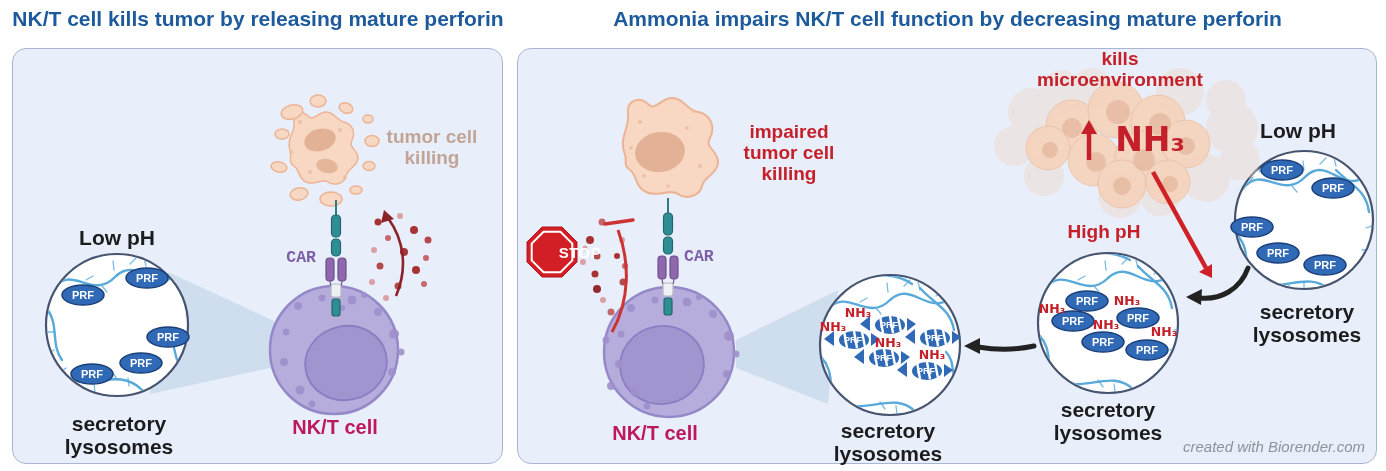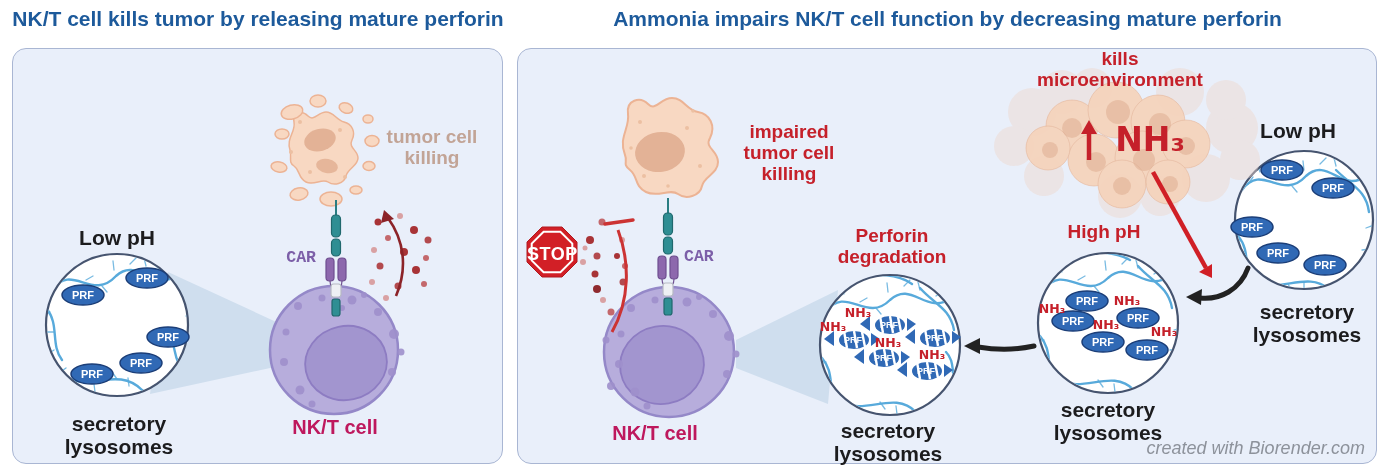--- a/index.html
+++ b/index.html
@@ -7,23 +7,23 @@
           font-family:"Liberation Sans",sans-serif;}
   .panel{position:absolute;background:#e9effa;border:1.5px solid #a9b6d3;border-radius:14px;}
   #art{position:absolute;left:0;top:0;}
   .lbl{position:absolute;font-weight:bold;text-align:center;white-space:pre-line;line-height:1.1;}
   .title{font-size:21px;color:#1d5a9b;}
   .blk{color:#1c1c1e;font-size:21px;}
   .red{color:#c5202a;font-size:19px;}
   .pur{color:#be185d;font-size:20px;}
   .tan{color:#c2a496;font-size:19px;}
   .car{color:#7c5fa8;font-size:16.5px;font-family:Liberation Mono, monospace;}
-  .stoptxt{color:#ffffff;font-size:18px;letter-spacing:.5px;}
+  .stoptxt{color:#ffffff;font-size:15px;letter-spacing:.5px;padding-left:28px;}
   .nh3big{font-size:33px;color:#c5202a;font-family:"DejaVu Sans","Liberation Sans",sans-serif;}
-  .footer{position:absolute;font-style:italic;font-weight:normal;color:#8d929b;font-size:18px;text-align:right;}
+  .footer{position:absolute;font-style:italic;font-weight:normal;color:#8d929b;font-size:15px;text-align:right;}
   .prf-t{font:bold 11px "Liberation Sans",sans-serif;fill:#fff;text-anchor:middle;}
   .prf-s{font:bold 9px "Liberation Sans",sans-serif;fill:#fff;text-anchor:middle;opacity:.95;}
   .nh3-t{font:bold 12.5px "DejaVu Sans","Liberation Sans",sans-serif;fill:#c5202a;text-anchor:middle;}
   .squig{stroke:#58aadb;stroke-width:2.4;fill:none;stroke-linecap:round;}
   .tick{stroke:#58aadb;stroke-width:1.3;fill:none;opacity:.8;stroke-linecap:round;}
   .lyso{fill:#ffffff;stroke:#46546f;stroke-width:2.2;}
   .prf-e{fill:#3069b5;stroke:#1b3e78;stroke-width:1.5;}
   .frag{fill:#3069b5;}
   .crack{stroke:#fff;stroke-width:2.4;fill:none;}
 </style>
@@ -436,22 +436,20 @@
   <div class="lbl pur" style="left:265px;top:416px;width:140px;">NK/T cell</div>
   <div class="lbl tan" style="left:362px;top:127px;width:140px;">tumor cell
 killing</div>
 
   <div class="lbl red" style="left:719px;top:122px;width:140px;">impaired
 tumor cell
 killing</div>
   <div class="lbl stoptxt" style="left:527px;top:245px;width:50px;">STOP</div>
   <div class="lbl car" style="left:684px;top:248px;width:52px;text-align:left;">CAR</div>
   <div class="lbl pur" style="left:585px;top:422px;width:140px;">NK/T cell</div>
-  <div class="lbl red" style="left:812px;top:226px;width:160px;">Perforin
-degradation</div>
   <div class="lbl blk" style="left:808px;top:419px;width:160px;">secretory
 lysosomes</div>
   <div class="lbl red" style="left:1044px;top:222px;width:120px;">High pH</div>
   <div class="lbl blk" style="left:1028px;top:398px;width:160px;">secretory
 lysosomes</div>
   <div class="lbl red" style="left:1030px;top:49px;width:180px;">kills
 microenvironment</div>
   <div class="lbl nh3big" style="left:1104px;top:122px;width:92px;">NH₃</div>
   <div class="lbl blk" style="left:1238px;top:119px;width:120px;">Low pH</div>
   <div class="lbl blk" style="left:1227px;top:300px;width:160px;">secretory

